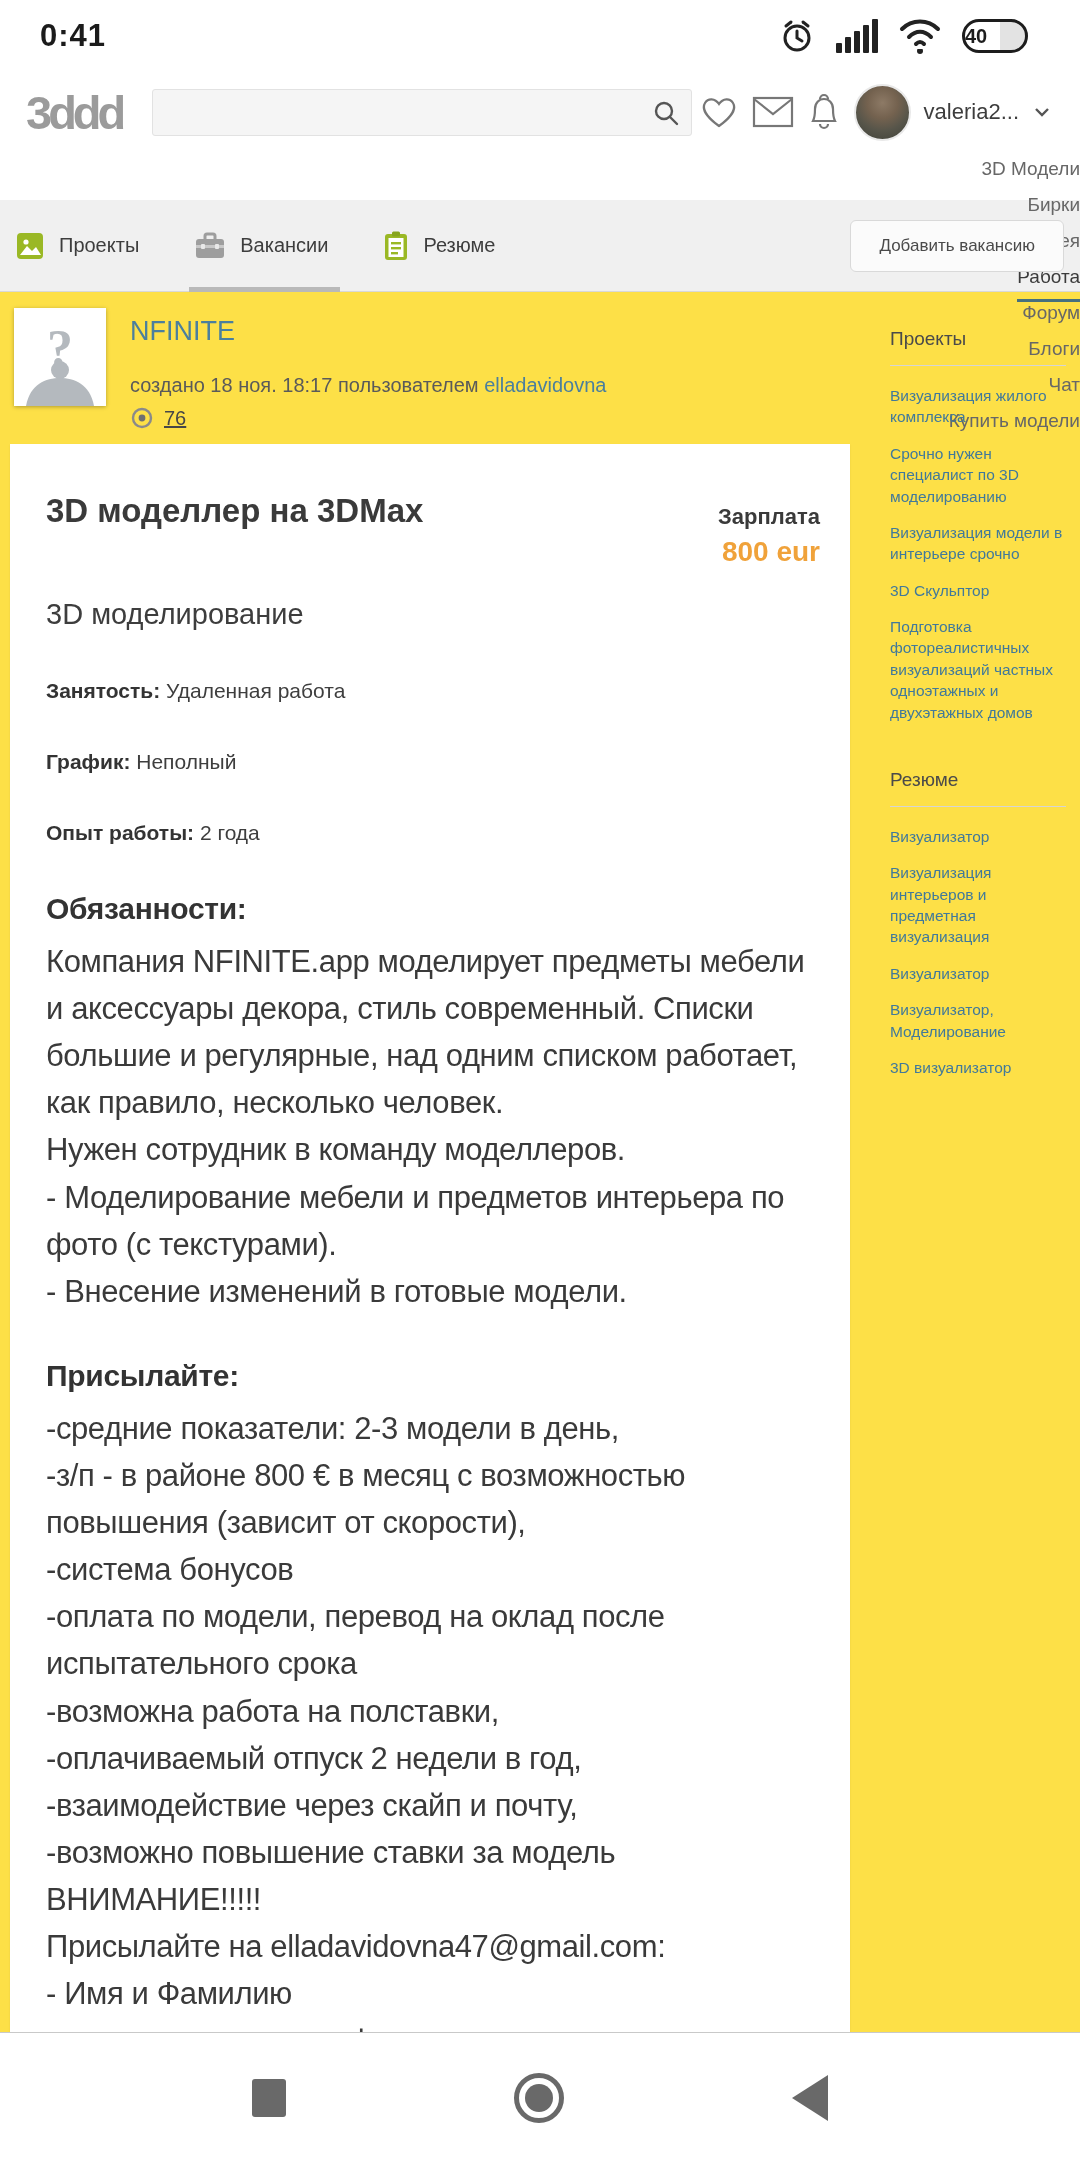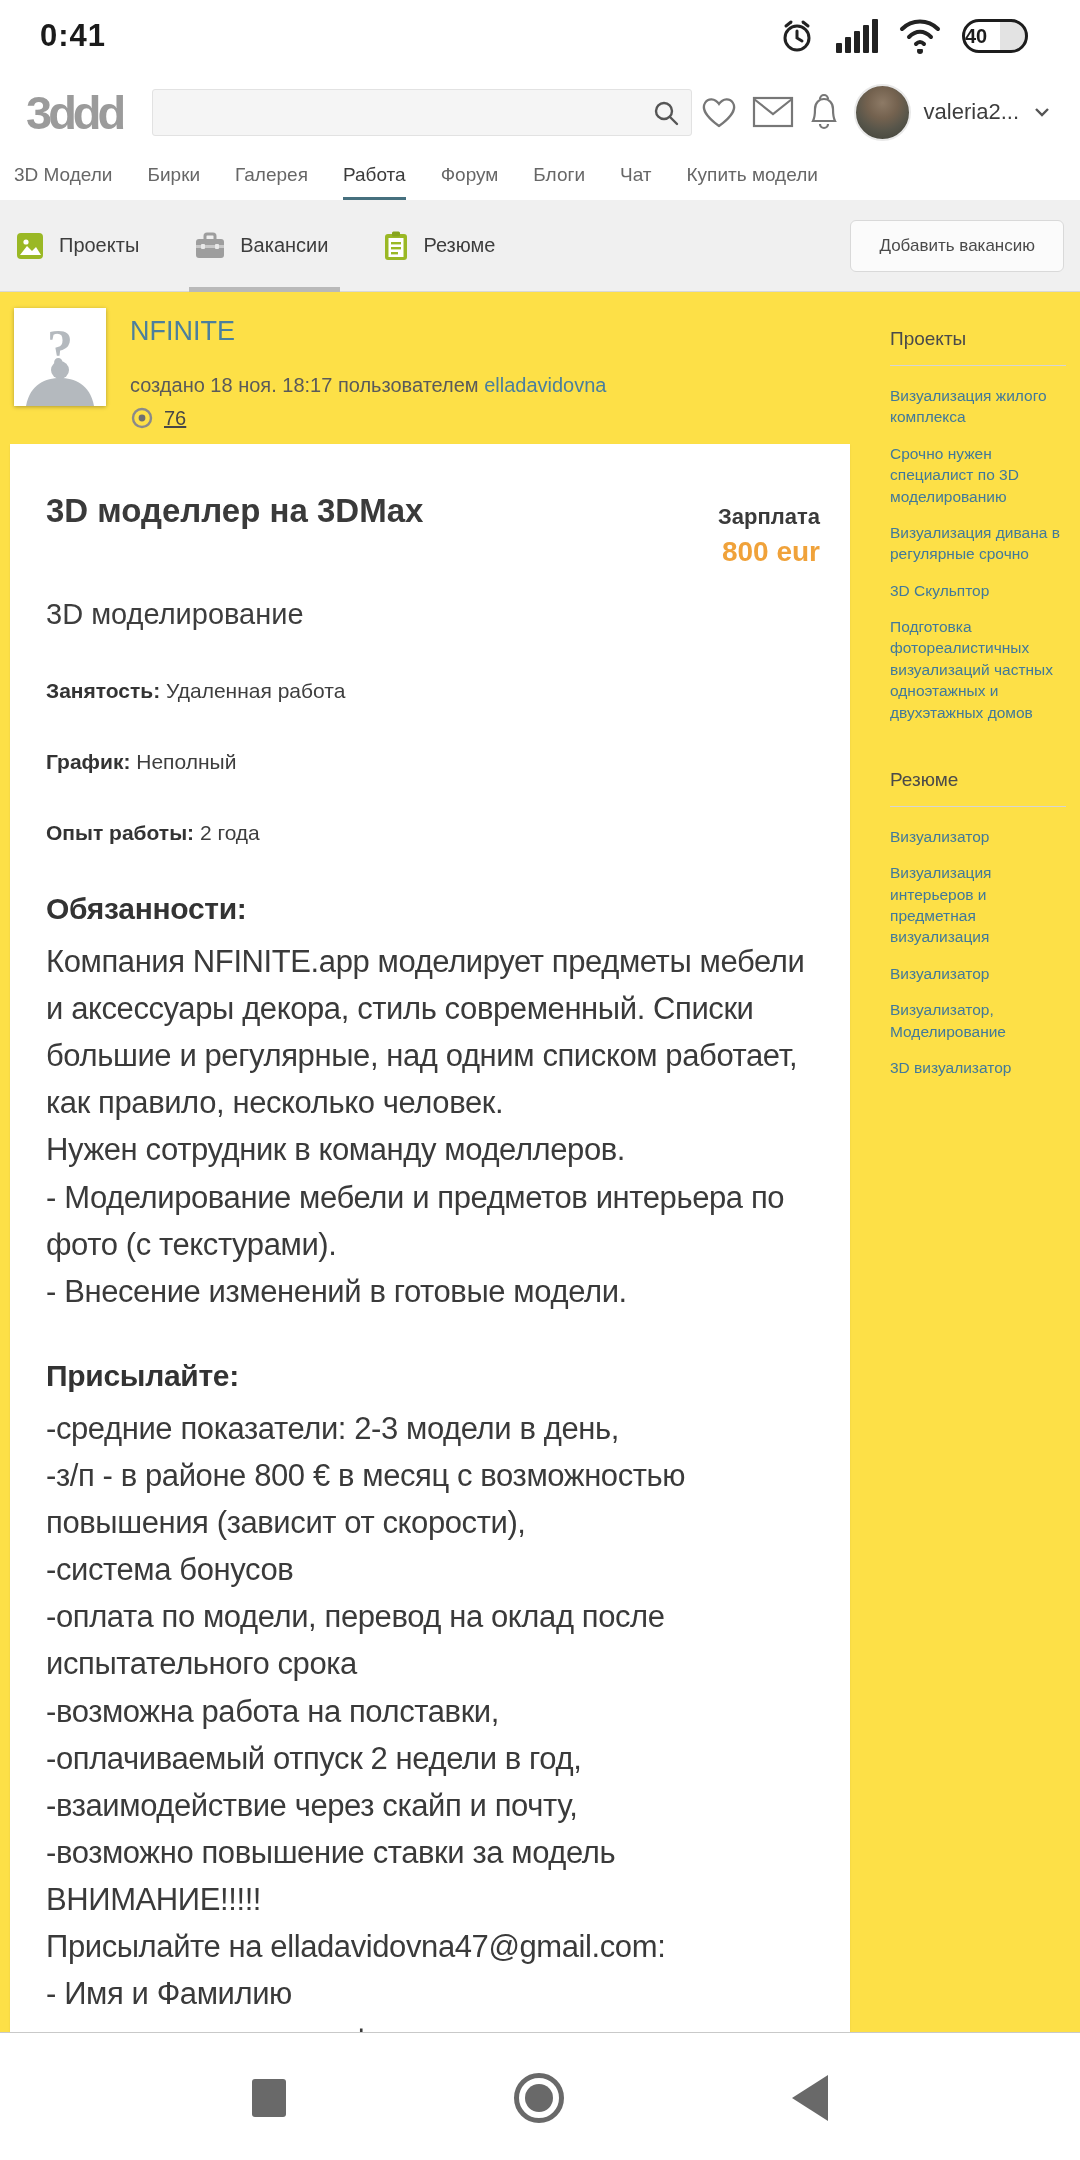--- a/index.html
+++ b/index.html
@@ -23,21 +23,21 @@
   .search-wrap input { width:100%; height:100%; border:none; background:transparent; outline:none; padding:0 52px 0 14px; font-size:20px; color:#333; font-family:"Liberation Sans",sans-serif; }
   .search-icon { position:absolute; right:10px; top:8px; }
   .header-right { margin-left:auto; display:flex; align-items:center; gap:13px; }
   .hicon { display:inline-flex; cursor:pointer; }
   .avatar { width:57px; height:57px; border-radius:50%; border:2px solid #e9e9e9; cursor:pointer;
             background:radial-gradient(circle at 50% 32%, #8d7a66 0%, #74624f 34%, #57554a 62%, #3e4038 100%); }
   .username { font-size:22px; color:#3d3d3d; cursor:pointer; }
   .chev { margin-left:2px; cursor:pointer; display:inline-flex; }
 
   
-  .main-nav { display:flex; align-items:flex-end; gap:35px; padding:0 0 0 14px; height:42px; background:#fff; }
+  .main-nav { display:flex; align-items:flex-end; padding:0 0 0 14px; height:42px; background:#fff;flex-direction:column; }
   .nav-item { font-size:19px; color:#676767; padding-bottom:11px; cursor:pointer; border-bottom:3px solid transparent; white-space:nowrap; }
   .nav-item.active { color:#3b3b3b; border-bottom-color:#46707e; }
 
   
   .content { background:#fde047; height:1832px; overflow:hidden; }
   .tab-bar { height:92px; background:#f0f0f0; border-bottom:1px solid #d8d8d8; display:flex; align-items:center; padding:0 16px 0 16px; }
   .tab { display:flex; align-items:center; gap:15px; font-size:20px; color:#3d3d3d; height:100%; margin-right:56px; position:relative; cursor:pointer; }
   .tab.active::after { content:""; position:absolute; left:-6px; right:-12px; bottom:-1px; height:5px; background:#b9b9b9; }
   .add-btn { margin-left:auto; font-size:17px; color:#4a4a4a; background:#fbfbfb; border:1px solid #d9d9d9; border-radius:6px; padding:15px 28px; cursor:pointer; font-family:"Liberation Sans",sans-serif; }
 
@@ -286,21 +286,21 @@
 - ссылку на свои портфолио.</div>
 
       </div>
     </div>
 
     <div class="right-col">
       <div class="side-section projects">
         <div class="side-title">Проекты</div>
         <a class="side-link">Визуализация жилого комплекса</a>
         <a class="side-link">Срочно нужен специалист по 3D моделированию</a>
-        <a class="side-link">Визуализация дивана в регулярные срочно</a>
+        <a class="side-link">Визуализация модели в интерьере срочно</a>
         <a class="side-link">3D Скульптор</a>
         <a class="side-link">Подготовка фотореалистичных визуализаций частных одноэтажных и двухэтажных домов</a>
       </div>
       <div class="side-section resumes">
         <div class="side-title">Резюме</div>
         <a class="side-link">Визуализатор</a>
         <a class="side-link">Визуализация интерьеров и предметная визуализация</a>
         <a class="side-link">Визуализатор</a>
         <a class="side-link">Визуализатор, Моделирование</a>
         <a class="side-link">3D визуализатор</a>

